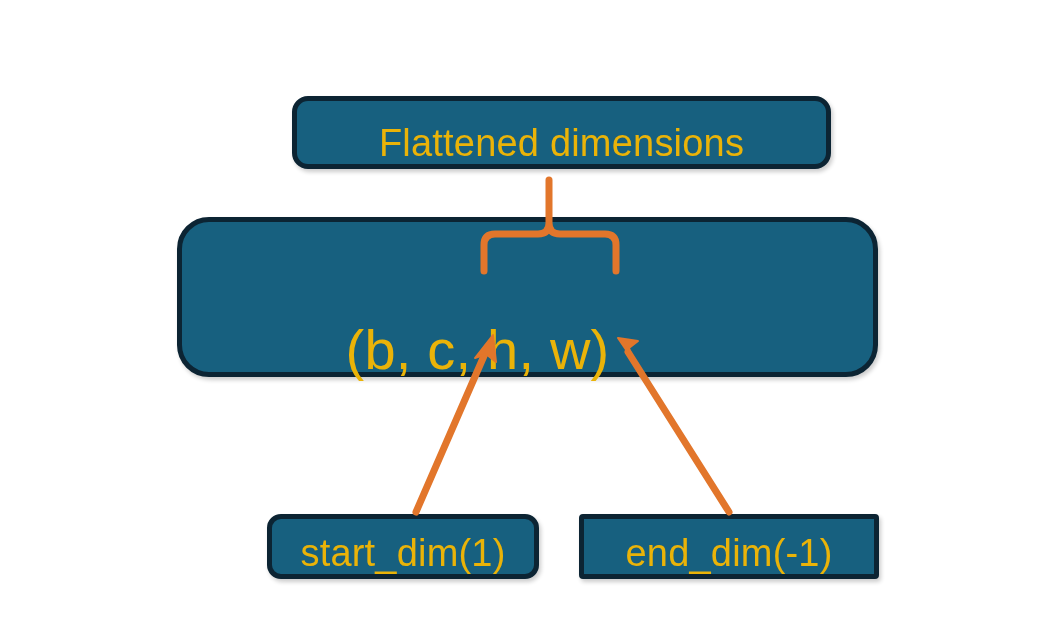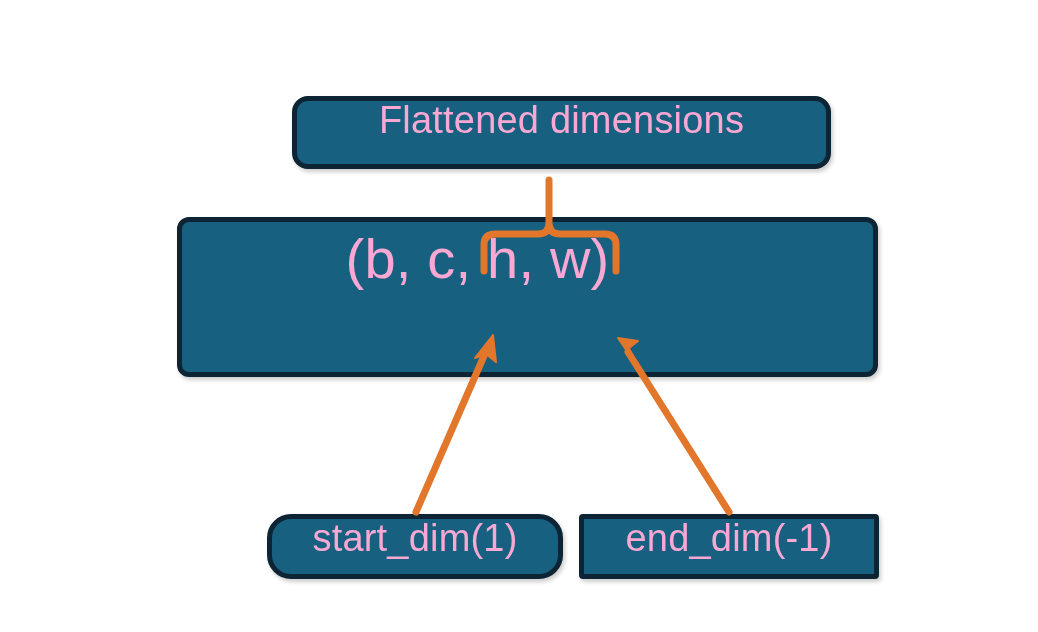--- a/index.html
+++ b/index.html
@@ -16,23 +16,23 @@
     height: 632px;
     background: #ffffff;
     overflow: hidden;
   }
   .node {
     position: absolute;
     box-sizing: border-box;
     background: #17607f;
     border: 5px solid #0c2433;
     border-radius: 14px;
-    color: #f9a8d4;
+    color: #eab308;
     display: flex;
-    align-items: flex-start;
+    align-items: flex-end;
     justify-content: center;
     text-align: center;
     line-height: 1.05;
     white-space: nowrap;
     box-shadow: 2px 3px 4px rgba(0,0,0,0.20);
   }
   .node-label {
     display: block;
     font-weight: 400;
     letter-spacing: 0.2px;
@@ -44,35 +44,35 @@
     height: 73px;
     border-radius: 16px;
   }
   #node-flattened .node-label { font-size: 38px; }
 
   #node-tuple {
     left: 177px;
     top: 217px;
     width: 701px;
     height: 160px;
-    border-radius: 12px;
+    border-radius: 32px;
   }
   #node-tuple .node-label {
     font-size: 56px;
     position: relative;
     top: 8px;
     left: -50px;
   }
 
   #node-start-dim {
     left: 267px;
     top: 514px;
-    width: 296px;
+    width: 272px;
     height: 65px;
-    border-radius: 24px;
+    border-radius: 14px;
   }
   #node-start-dim .node-label { font-size: 38px; }
 
   #node-end-dim {
     left: 579px;
     top: 514px;
     width: 300px;
     height: 65px;
     border-radius: 4px;
   }

